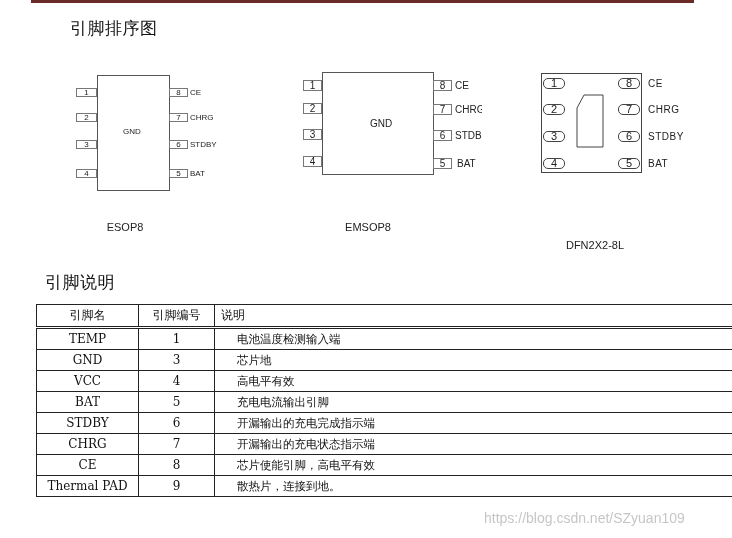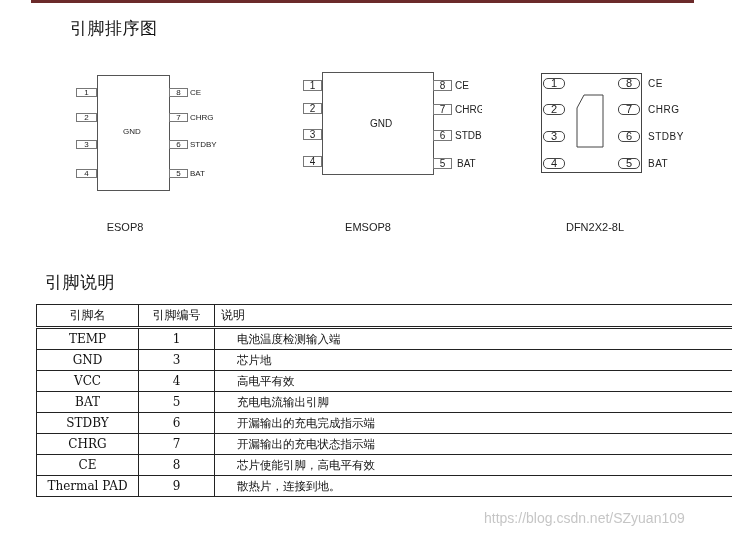--- a/index.html
+++ b/index.html
@@ -90,21 +90,21 @@
 
   <div class="pin" style="left:618px;top:78px;width:22px;">8</div>
   <div class="pin" style="left:618px;top:104px;width:22px;">7</div>
   <div class="pin" style="left:618px;top:131px;width:22px;">6</div>
   <div class="pin" style="left:618px;top:158px;width:22px;">5</div>
   <div class="pin-name" style="left:648px;top:78px;">CE</div>
   <div class="pin-name" style="left:648px;top:104px;">CHRG</div>
   <div class="pin-name" style="left:648px;top:131px;">STDBY</div>
   <div class="pin-name" style="left:648px;top:158px;">BAT</div>
 
-  <div class="pkg-label" style="left:555px;top:221px;width:80px;">DFN2X2-8L</div>
+  <div class="pkg-label" style="left:555px;top:239px;width:80px;">DFN2X2-8L</div>
 </div>
 
 <div class="h1" style="top:271px;">引脚说明</div>
 
 <div class="table-wrap">
   <table>
     <colgroup>
       <col style="width:102px;">
       <col style="width:76px;">
       <col>

